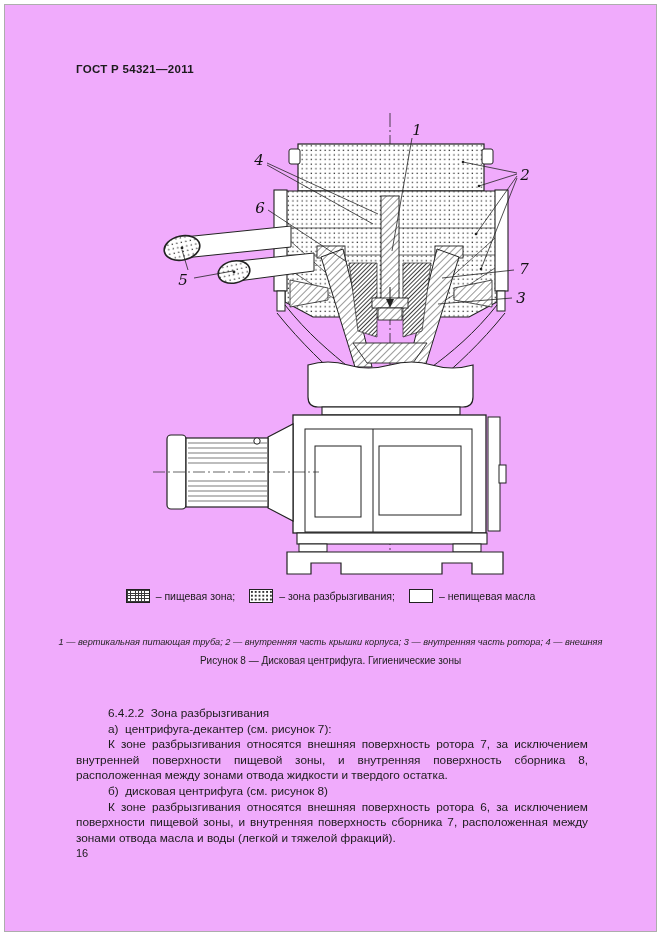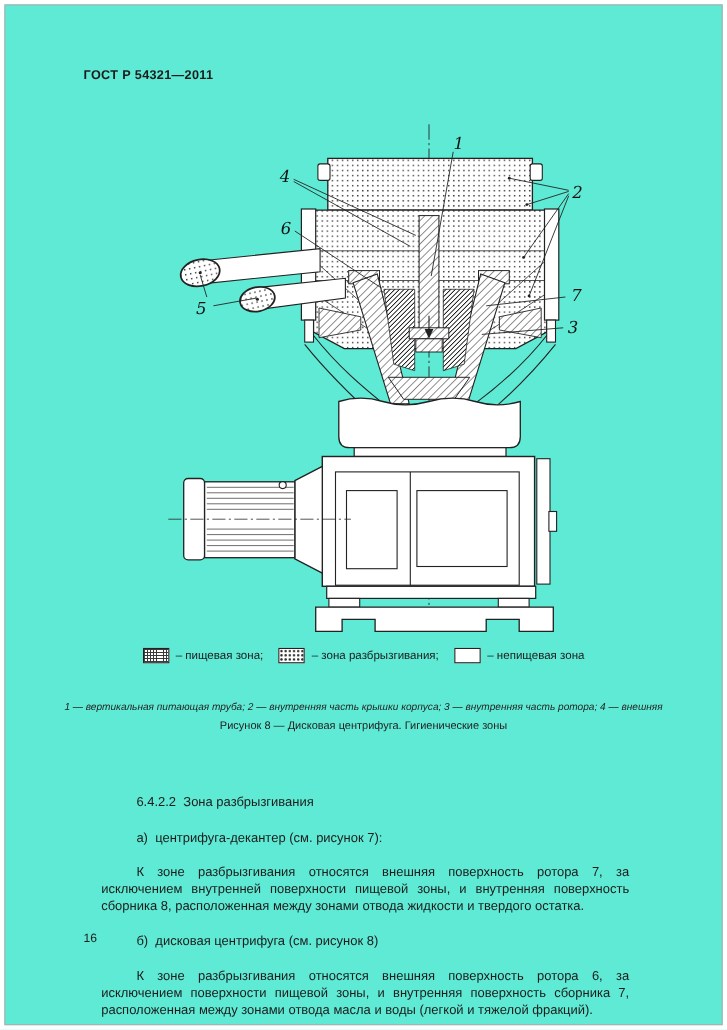--- a/index.html
+++ b/index.html
@@ -1,21 +1,21 @@
 <!DOCTYPE html>
 <html><head>
 <meta charset="utf-8">
 <style>
   html,body{margin:0;padding:0;background:#fff;}
   .page{
     position:relative;
     width:651px;height:926px;
     margin:4px;
     border:1px solid #adadad;
-    background:#5eead4;
+    background:#f0abfc;
     font-family:"Liberation Sans",sans-serif;
     color:#1b1b1b;
     overflow:hidden;
   }
   .hdr{
     position:absolute;left:71px;top:58px;
     font-size:11.5px;font-weight:bold;letter-spacing:.3px;
   }
   .fig-svg{position:absolute;left:-4px;top:96px;width:661px;height:482px;}
   .callout{
@@ -44,21 +44,21 @@
     text-align:center;color:#242424;
   }
   .fig-cap{
     position:absolute;left:0;top:650px;width:651px;
     text-align:center;font-size:10px;color:#222;
   }
   .body-text{
     position:absolute;left:71px;top:701px;width:512px;
     font-size:11.8px;line-height:15.6px;text-align:justify;
   }
-  .body-text p{margin:16px;text-indent:32px;}
+  .body-text p{margin:0;text-indent:32px;}
   .it{}
   .pgnum{position:absolute;left:71px;top:842px;font-size:11px;}
   .ln{stroke:#222;fill:none;}
 </style>
 </head>
 <body>
 
 <div class="page">
 
   <div class="hdr">ГОСТ Р 54321—2011</div>
@@ -218,21 +218,21 @@
     <div class="leg-item">
       <span class="sw sw-fine"></span>
       <span>– пищевая зона;</span>
     </div>
     <div class="leg-item">
       <span class="sw sw-dots"></span>
       <span>– зона разбрызгивания;</span>
     </div>
     <div class="leg-item">
       <span class="sw"></span>
-      <span>– непищевая зона</span>
+      <span>– непищевая масла</span>
     </div>
   </div>
 
   <div class="fig-key">
     <div>1 — вертикальная питающая труба; 2 — внутренняя часть крышки корпуса; 3 — внутренняя часть ротора; 4 — внешняя</div>
   </div>
 
   <div class="fig-cap">Рисунок 8 — Дисковая центрифуга. Гигиенические зоны</div>
 
   <div class="body-text">

